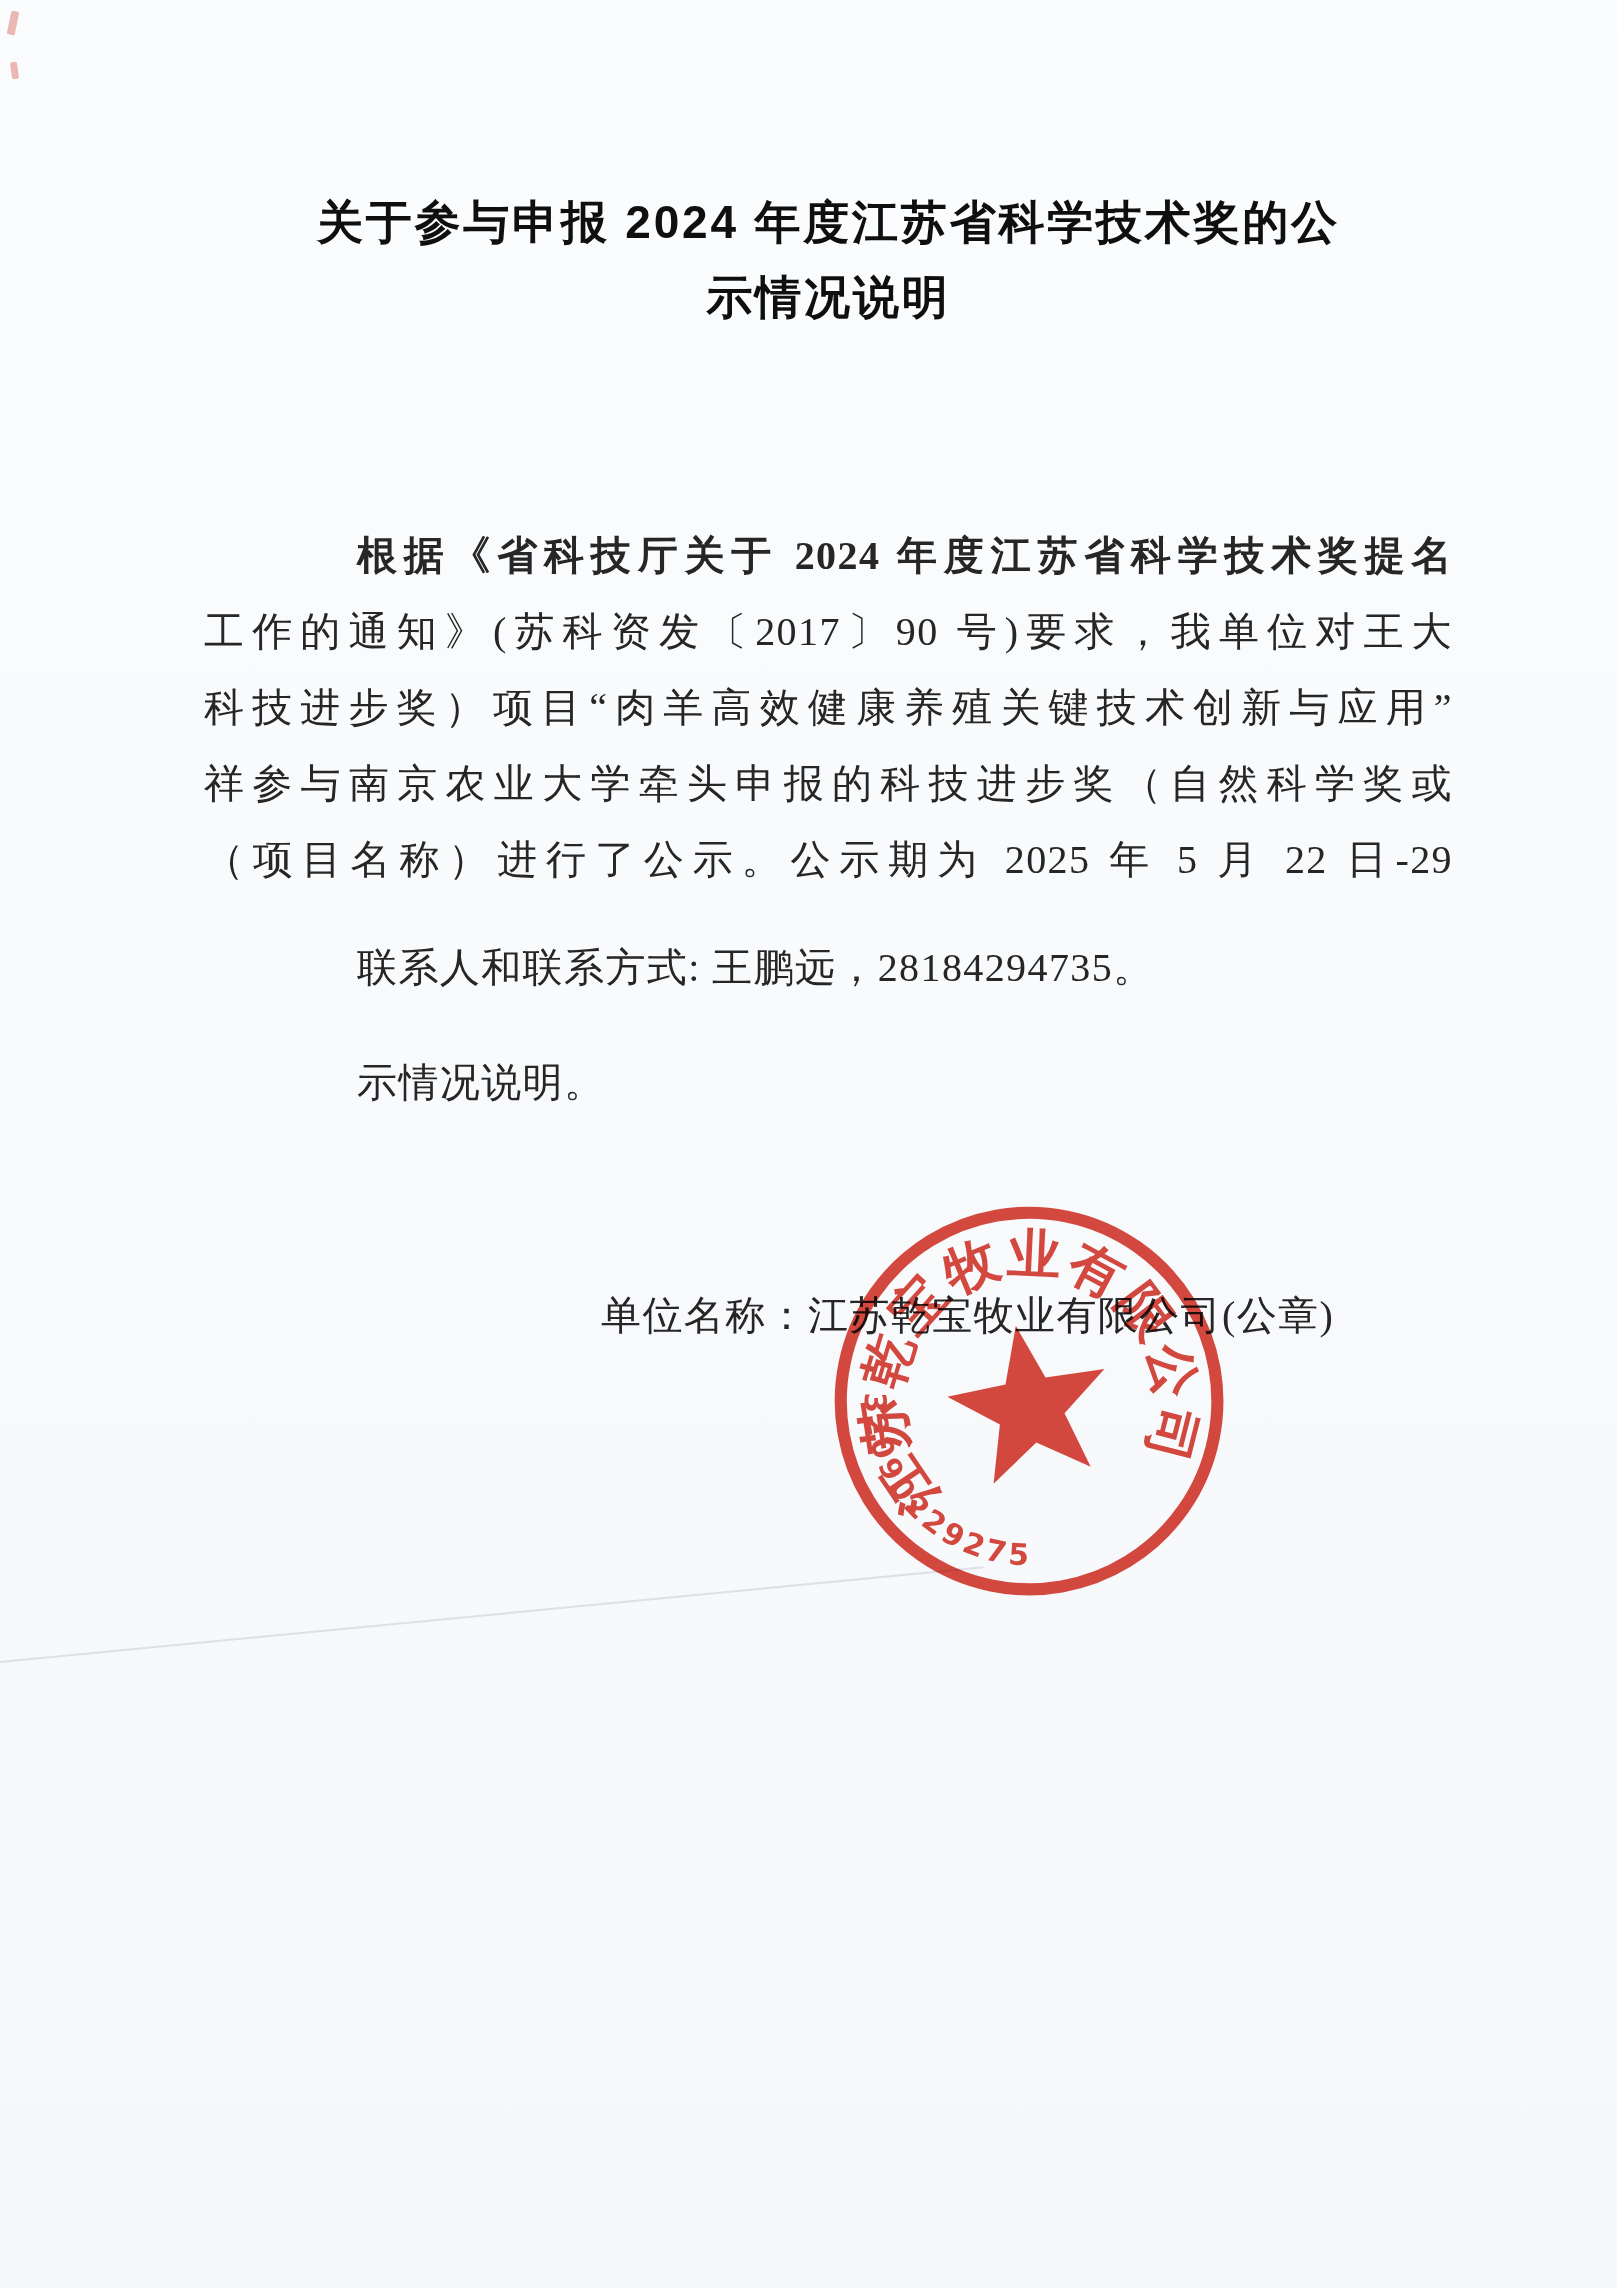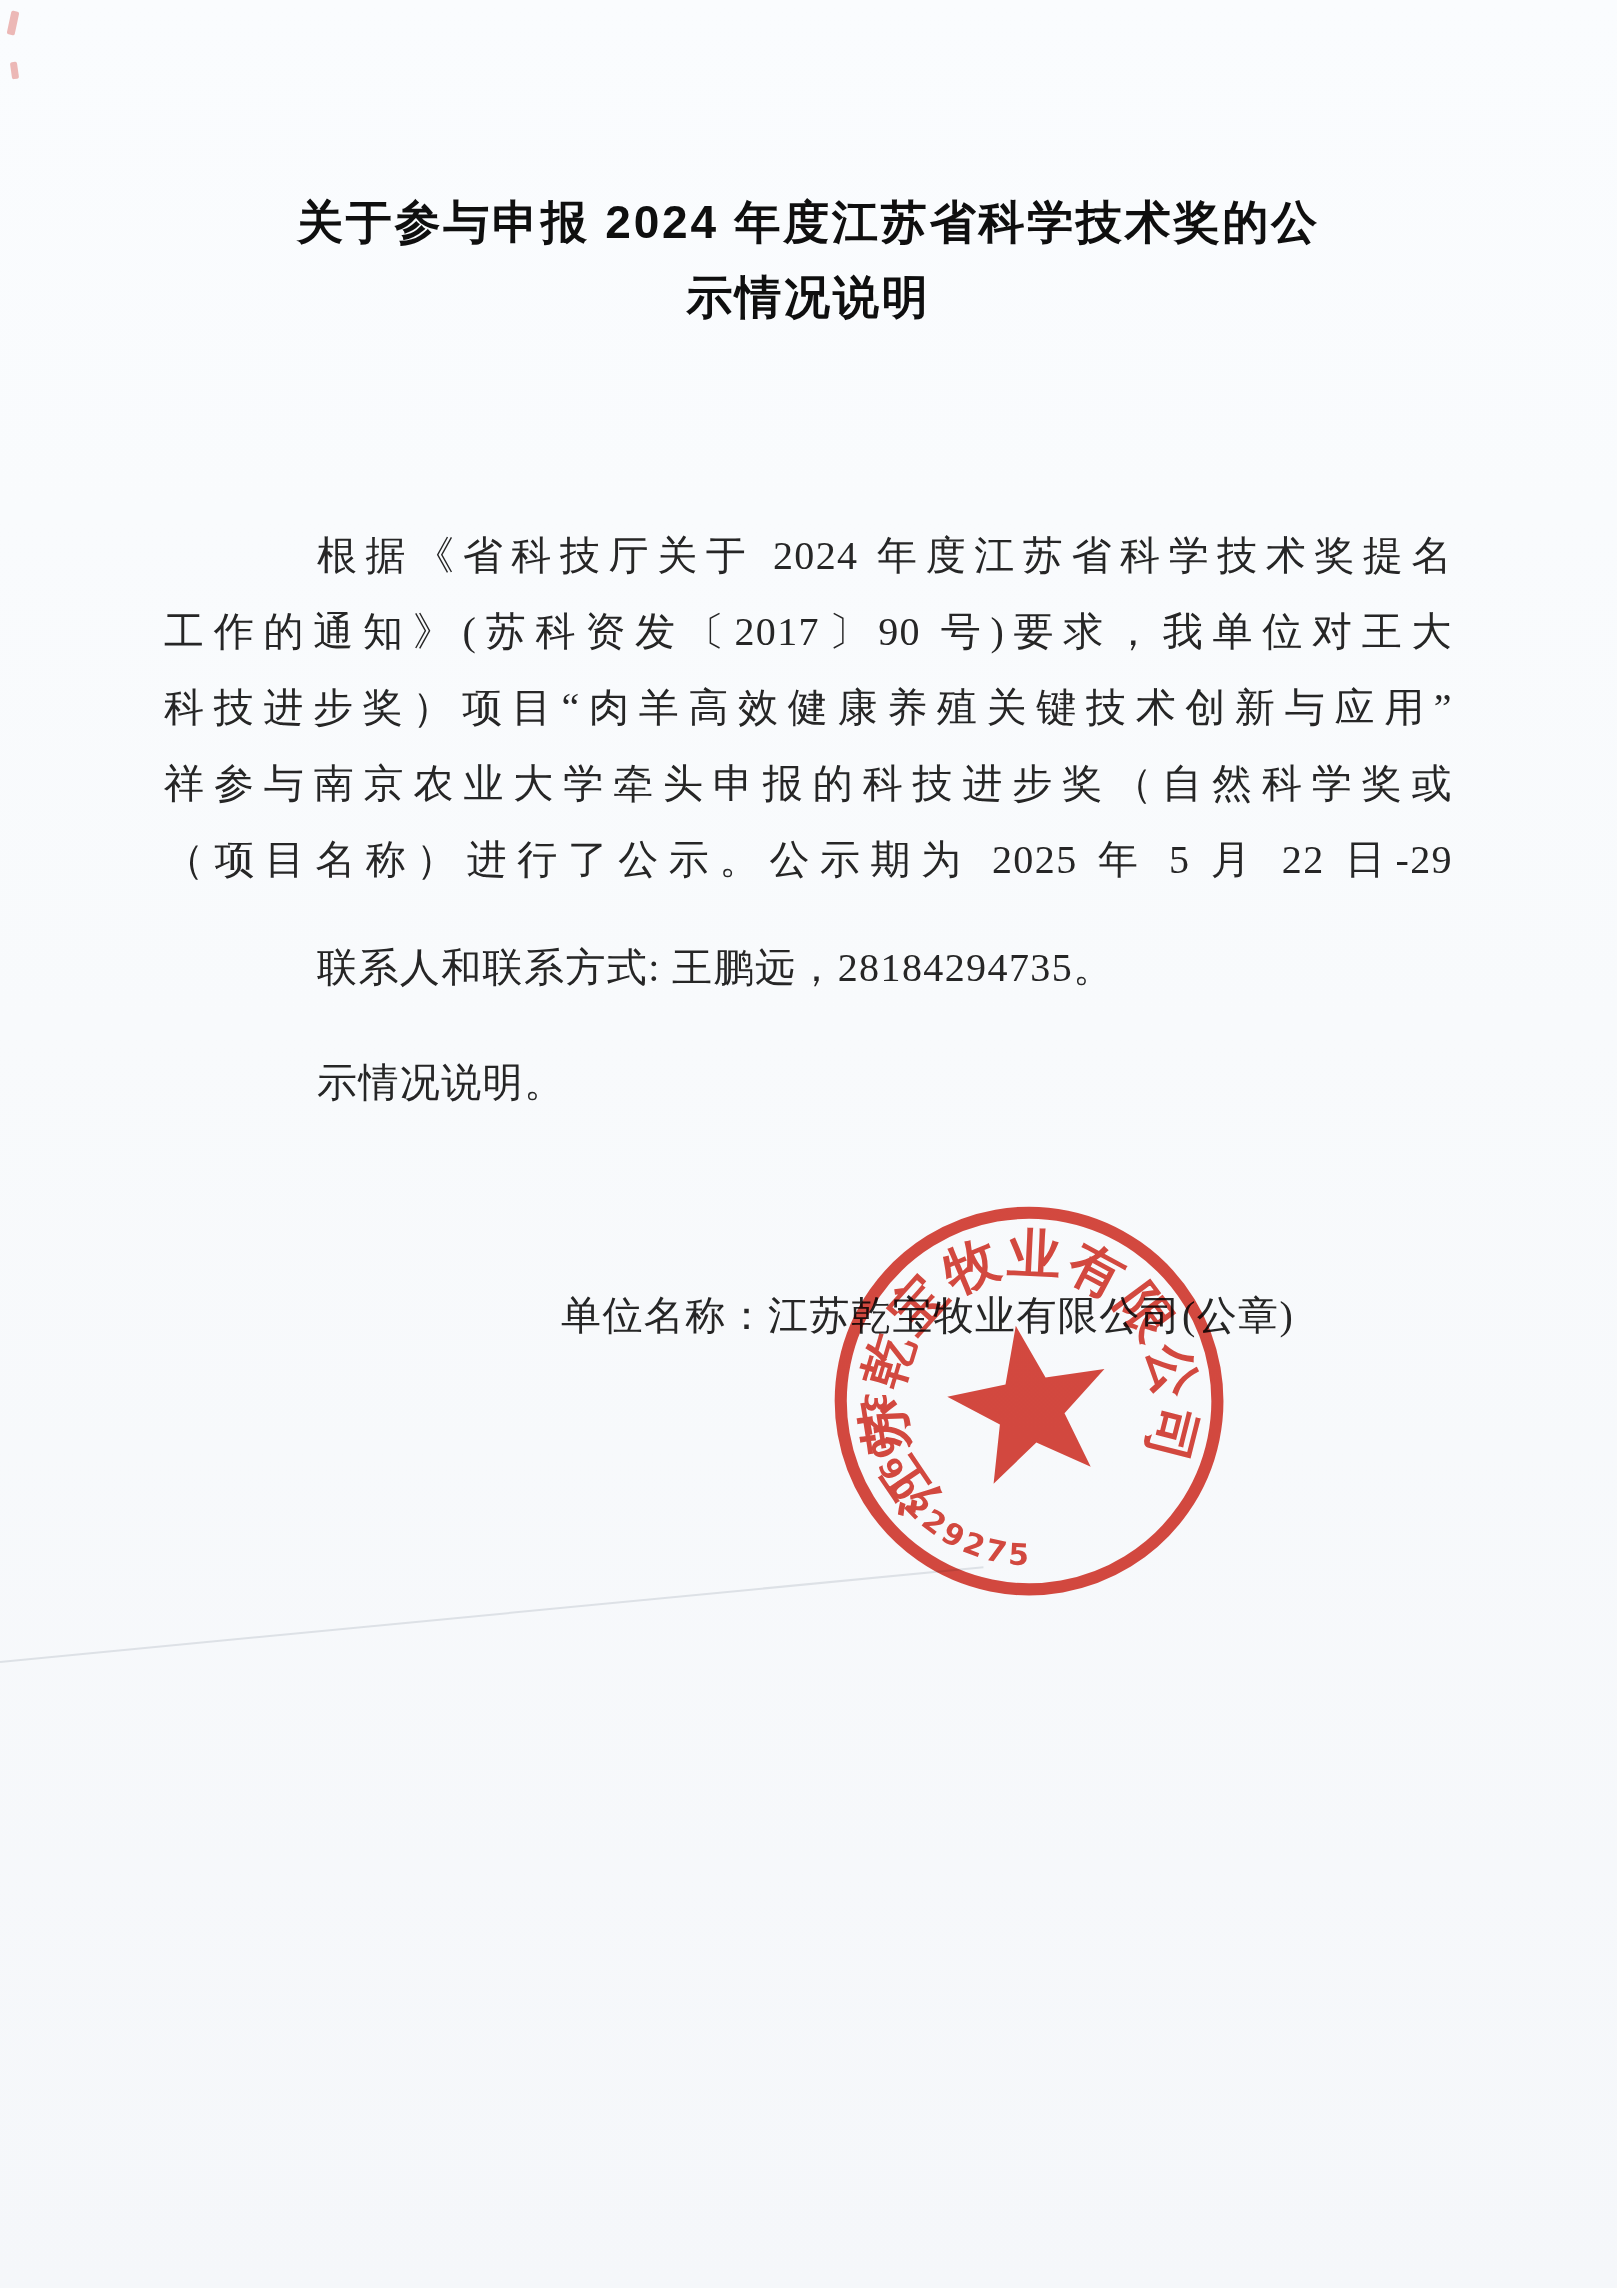--- a/index.html
+++ b/index.html
@@ -4,20 +4,21 @@
 <style>
   * { margin:0; padding:0; box-sizing:border-box; }
   html,body { background:#ffffff; }
   .page {
     position:relative;
     width:1617px; height:2289px;
     background:linear-gradient(180deg,#fafcfe 0%,#f8fafc 45%,#f5f7fa 100%);
     font-family:"Liberation Serif","DejaVu Serif",serif;
     color:#262626;
     overflow:hidden;
+    padding-left:40px;
   }
   .doc-title {
     margin-top:185px;
     text-align:center;
     font-family:"Liberation Sans","DejaVu Sans",sans-serif;
     font-weight:bold;
     font-size:46px;
     line-height:75px;
     letter-spacing:2.8px;
     color:#0f0f0f;
@@ -28,21 +29,21 @@
     font-size:40px;
     line-height:76px;
     letter-spacing:1.4px;
   }
   .p1 .line {
     height:76px;
     text-align:justify;
     text-align-last:justify;
     white-space:nowrap;
   }
-  .p1 .line.first { text-indent:153px; }
+  .p1 .line.first { text-indent:153px;font-weight:bold; }
   .p2 { margin-top:32px; padding-left:153px; }
   .p3 { margin-top:39px; padding-left:153px; }
   .sig-unit { margin-top:157px; padding-left:397px; }
   .sig-date { margin-top:45px; padding-left:798px; }
   .seal {
     position:absolute;
     left:810px; top:1182px;
     width:440px; height:440px;
     mix-blend-mode:multiply;
     opacity:0.92;

